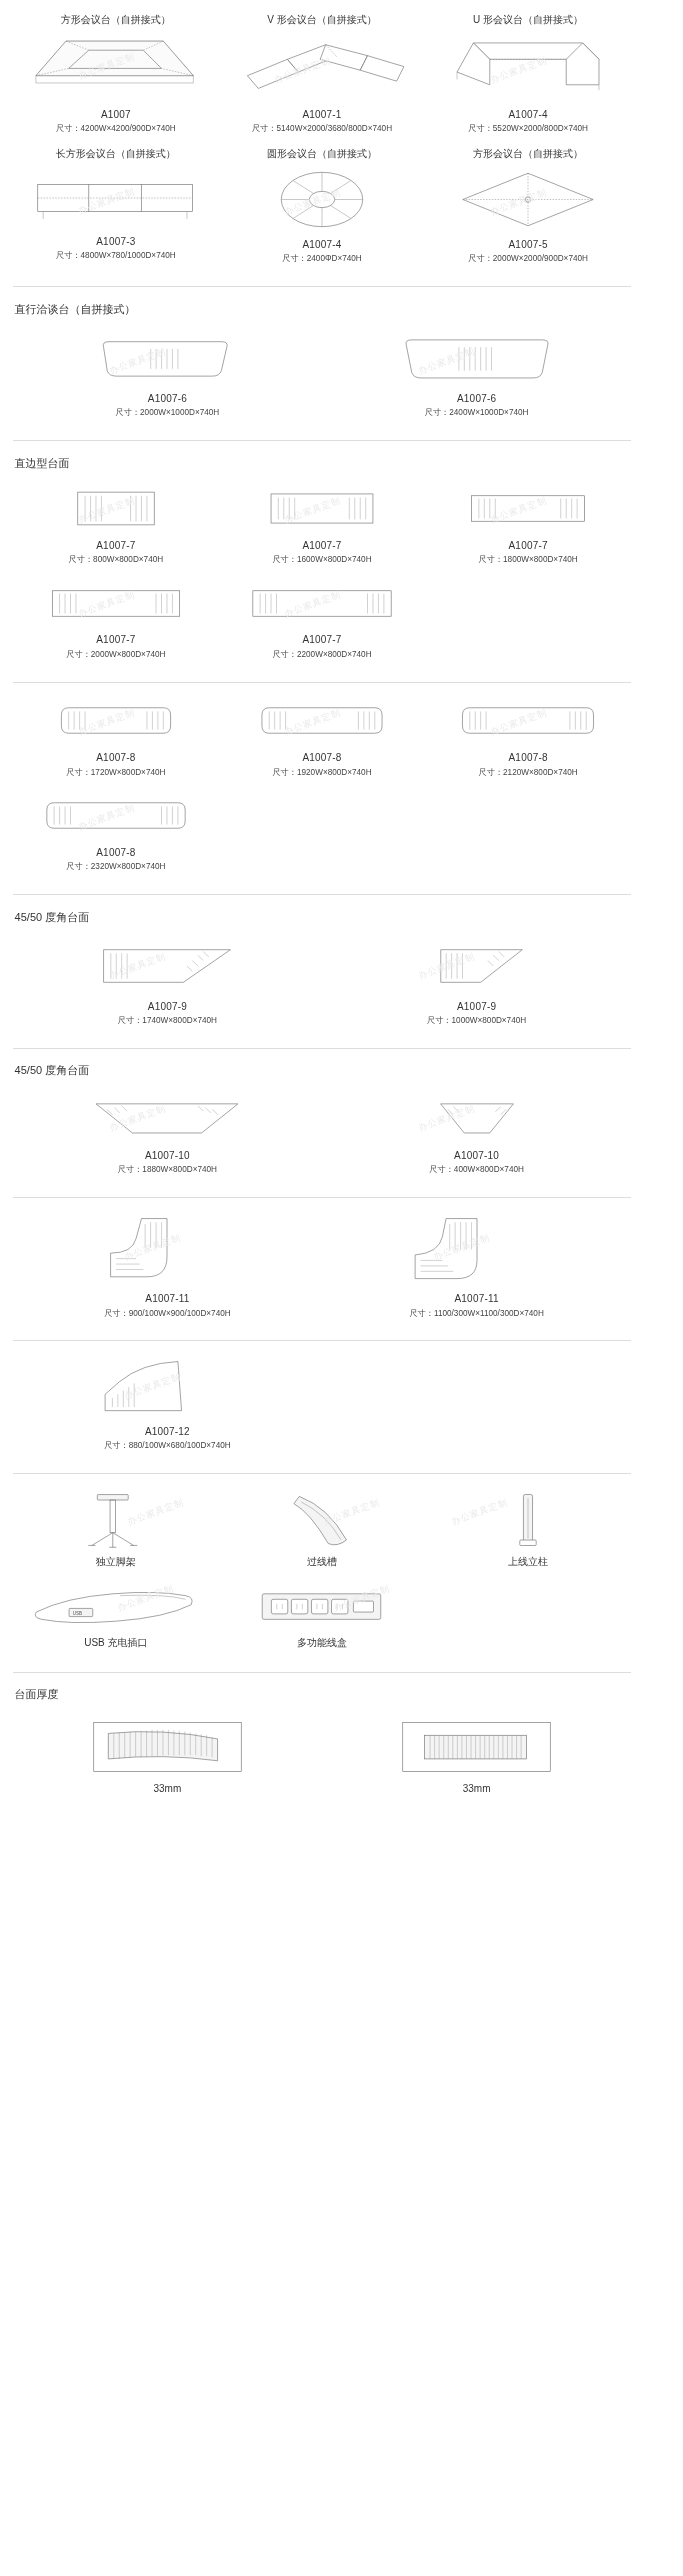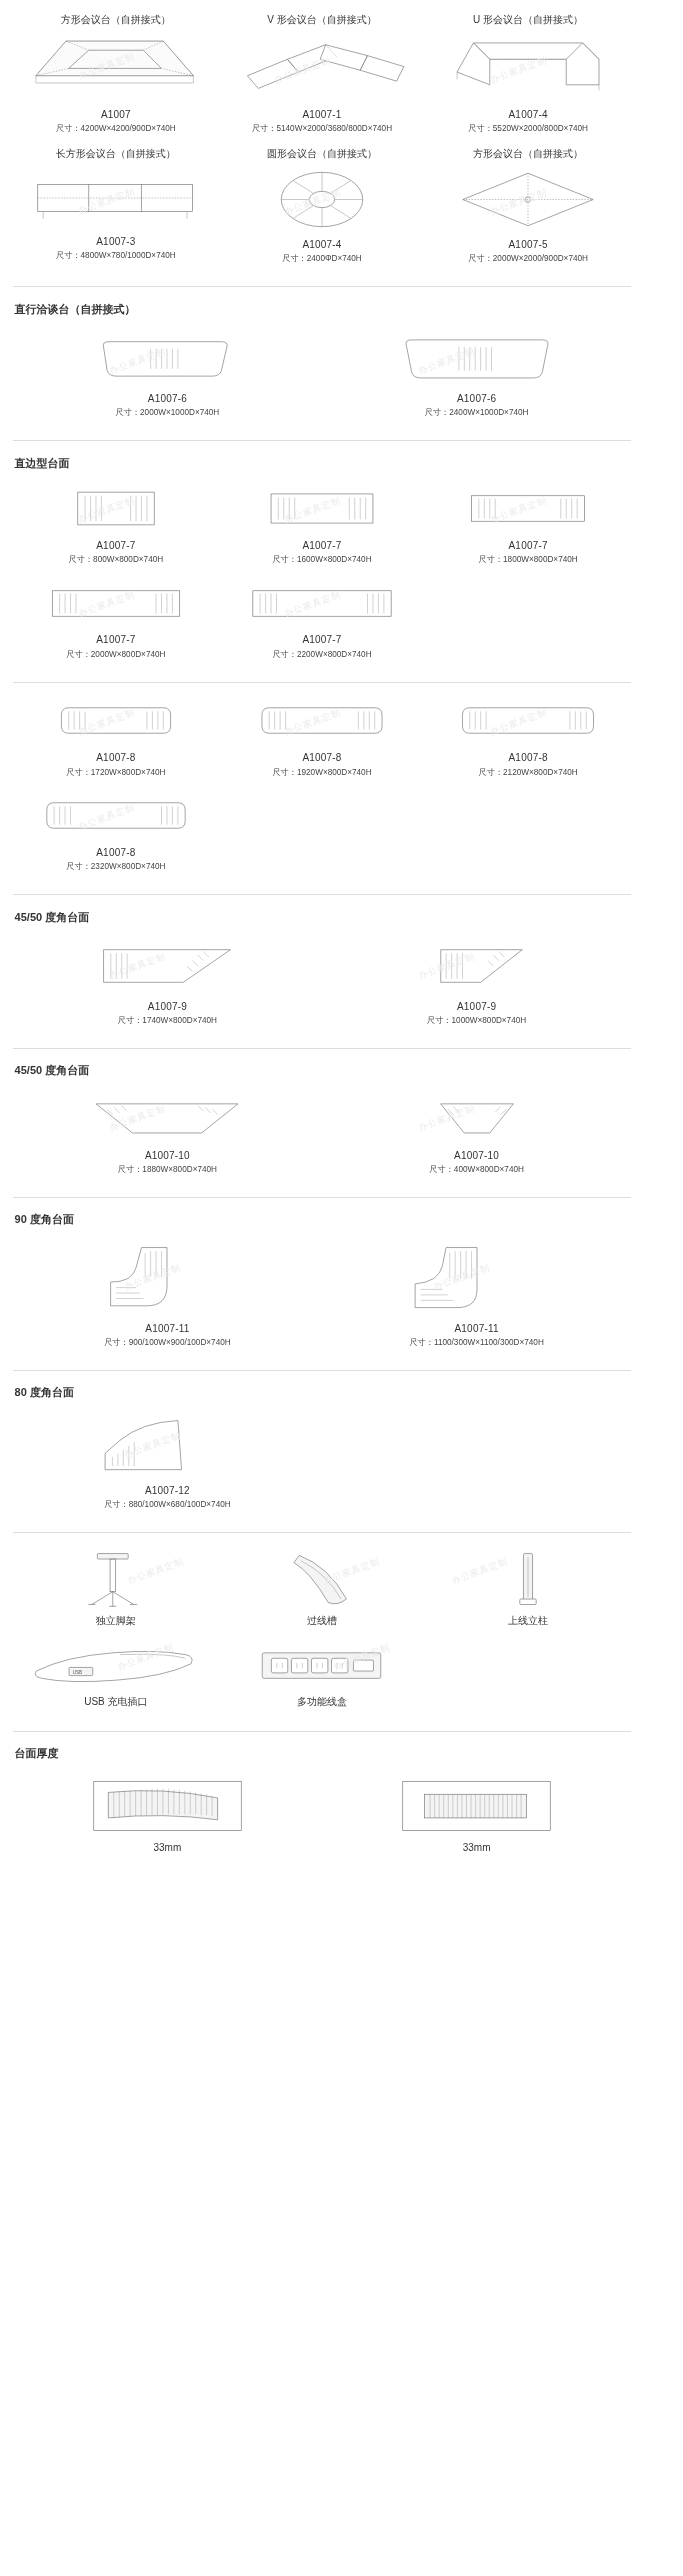--- a/index.html
+++ b/index.html
@@ -11,21 +11,21 @@
     color:#333;
     -webkit-font-smoothing:antialiased;
   }
   .page { width:644px; padding:0 12.8px 18px 12.8px; }
   .section { padding:9px 0 12.8px 0; border-bottom:0.9px solid #ddd; }
   .section.no-rule { border-bottom:none; }
   .section-title {
     font-size:11px;
     color:#333;
     margin:5.5px 0 9px 1.8px;
-    font-weight:700;
+    font-weight:400;
   }
   .row {
     display:flex;
     width:100%;
   }
   .row.cols3 > .cell { width:33.333%; }
   .row.cols2 > .cell { width:50%; }
   .cell {
     display:flex;
     flex-direction:column;
@@ -539,21 +539,20 @@
             </g>
           </svg>
         </div>
         <div class="code">A1007-10</div>
         <div class="dims">尺寸：400W×800D×740H</div>
       </div>
     </div>
   </div>
 
   <div class="section">
-    <div class="section-title">90 度角台面</div>
     <div class="row cols2">
       <div class="cell">
         <div class="figure">
           <span class="wm" style="left:35%;top:40%;">办公家具定制</span>
           <svg width="182" height="77" viewBox="0 0 200 84">
             <path class="fillw" d="M72 8 L100 8 L100 50 Q100 72 78 72 L38 72 L38 46 Q62 46 66 30 Z"></path>
             <g class="hairs">
               <line x1="76" y1="14" x2="76" y2="40"></line>
                 <line x1="82" y1="12" x2="82" y2="40"></line>
               <line x1="88" y1="12" x2="88" y2="40"></line>
@@ -584,21 +583,20 @@
             </g>
           </svg>
         </div>
         <div class="code">A1007-11</div>
         <div class="dims">尺寸：1100/300W×1100/300D×740H</div>
       </div>
     </div>
   </div>
 
   <div class="section">
-    <div class="section-title">80 度角台面</div>
     <div class="row cols2">
       <div class="cell">
         <div class="figure">
           <span class="wm" style="left:35%;top:40%;">办公家具定制</span>
           <svg width="182" height="66" viewBox="0 0 200 72">
             <path class="fillw" d="M112 8 Q72 10 48 30 L32 44 L32 62 L116 62 Z"></path>
             <g class="hairs">
               <line x1="40" y1="48" x2="40" y2="58"></line>
                 <line x1="46" y1="44" x2="46" y2="58"></line>
               <line x1="52" y1="40" x2="52" y2="58"></line>

